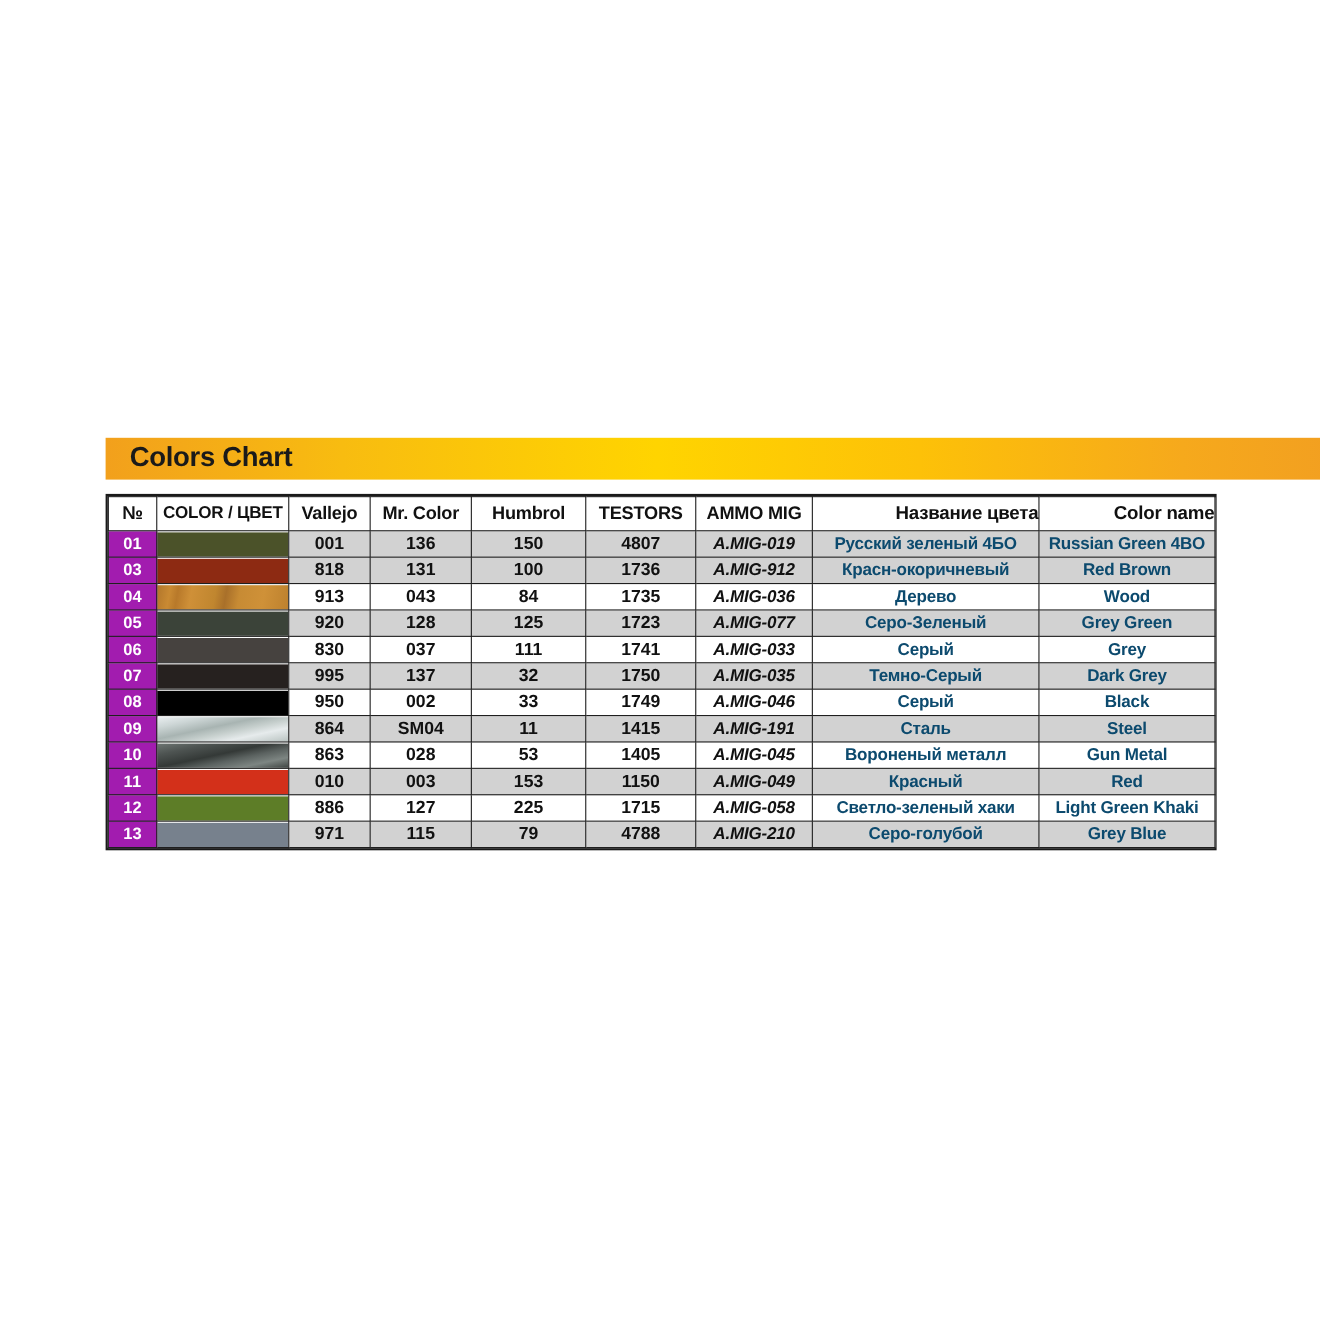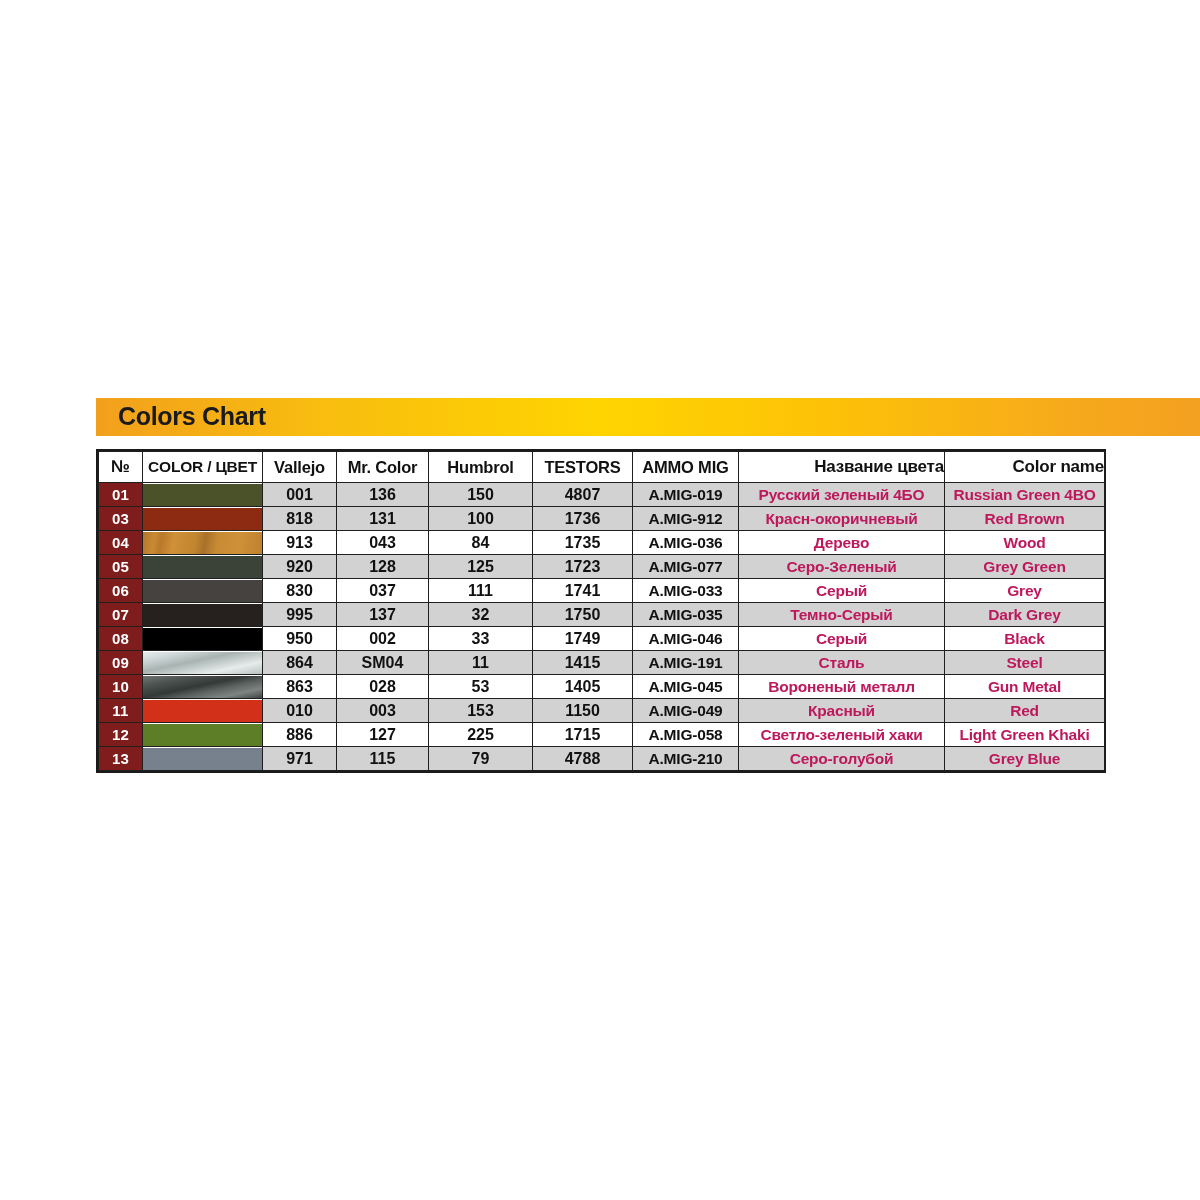--- a/index.html
+++ b/index.html
@@ -94,21 +94,21 @@
     white-space: nowrap;
     letter-spacing: -0.2px;
   }
   thead th.h-num { font-size: 17px; }
   thead th.h-swatch { font-size: 15.5px; }
   thead th.h-rus, thead th.h-eng { font-size: 17px; text-align: right; }
 
   tbody tr { height: 24px; }
 
   td.num {
-    background: #7f1d1d;
+    background: #a21caf;
     color: #ffffff;
     font-size: 15px;
     font-weight: bold;
     letter-spacing: 0.2px;
   }
 
   td.swatch { padding: 0; }
   .sw {
     display: block;
     width: 100%;
@@ -116,25 +116,25 @@
   }
 
   td.val {
     font-size: 16px;
     font-weight: bold;
     color: #111111;
   }
   td.name-rus, td.name-eng {
     font-size: 15.5px;
     font-weight: bold;
-    color: #be185d;
+    color: #0c4a6e;
     white-space: nowrap;
     letter-spacing: -0.2px;
   }
-  td.ammo { font-size: 15.5px; letter-spacing: -0.2px; }
+  td.ammo { font-size: 15.5px; letter-spacing: -0.2px; font-style: italic; }
 
   tr.alt td.val,
   tr.alt td.name-rus,
   tr.alt td.name-eng { background: #d2d2d2; }
   tr.plain td.val,
   tr.plain td.name-rus,
   tr.plain td.name-eng { background: #ffffff; }
 </style>
 </head>
 <body>

